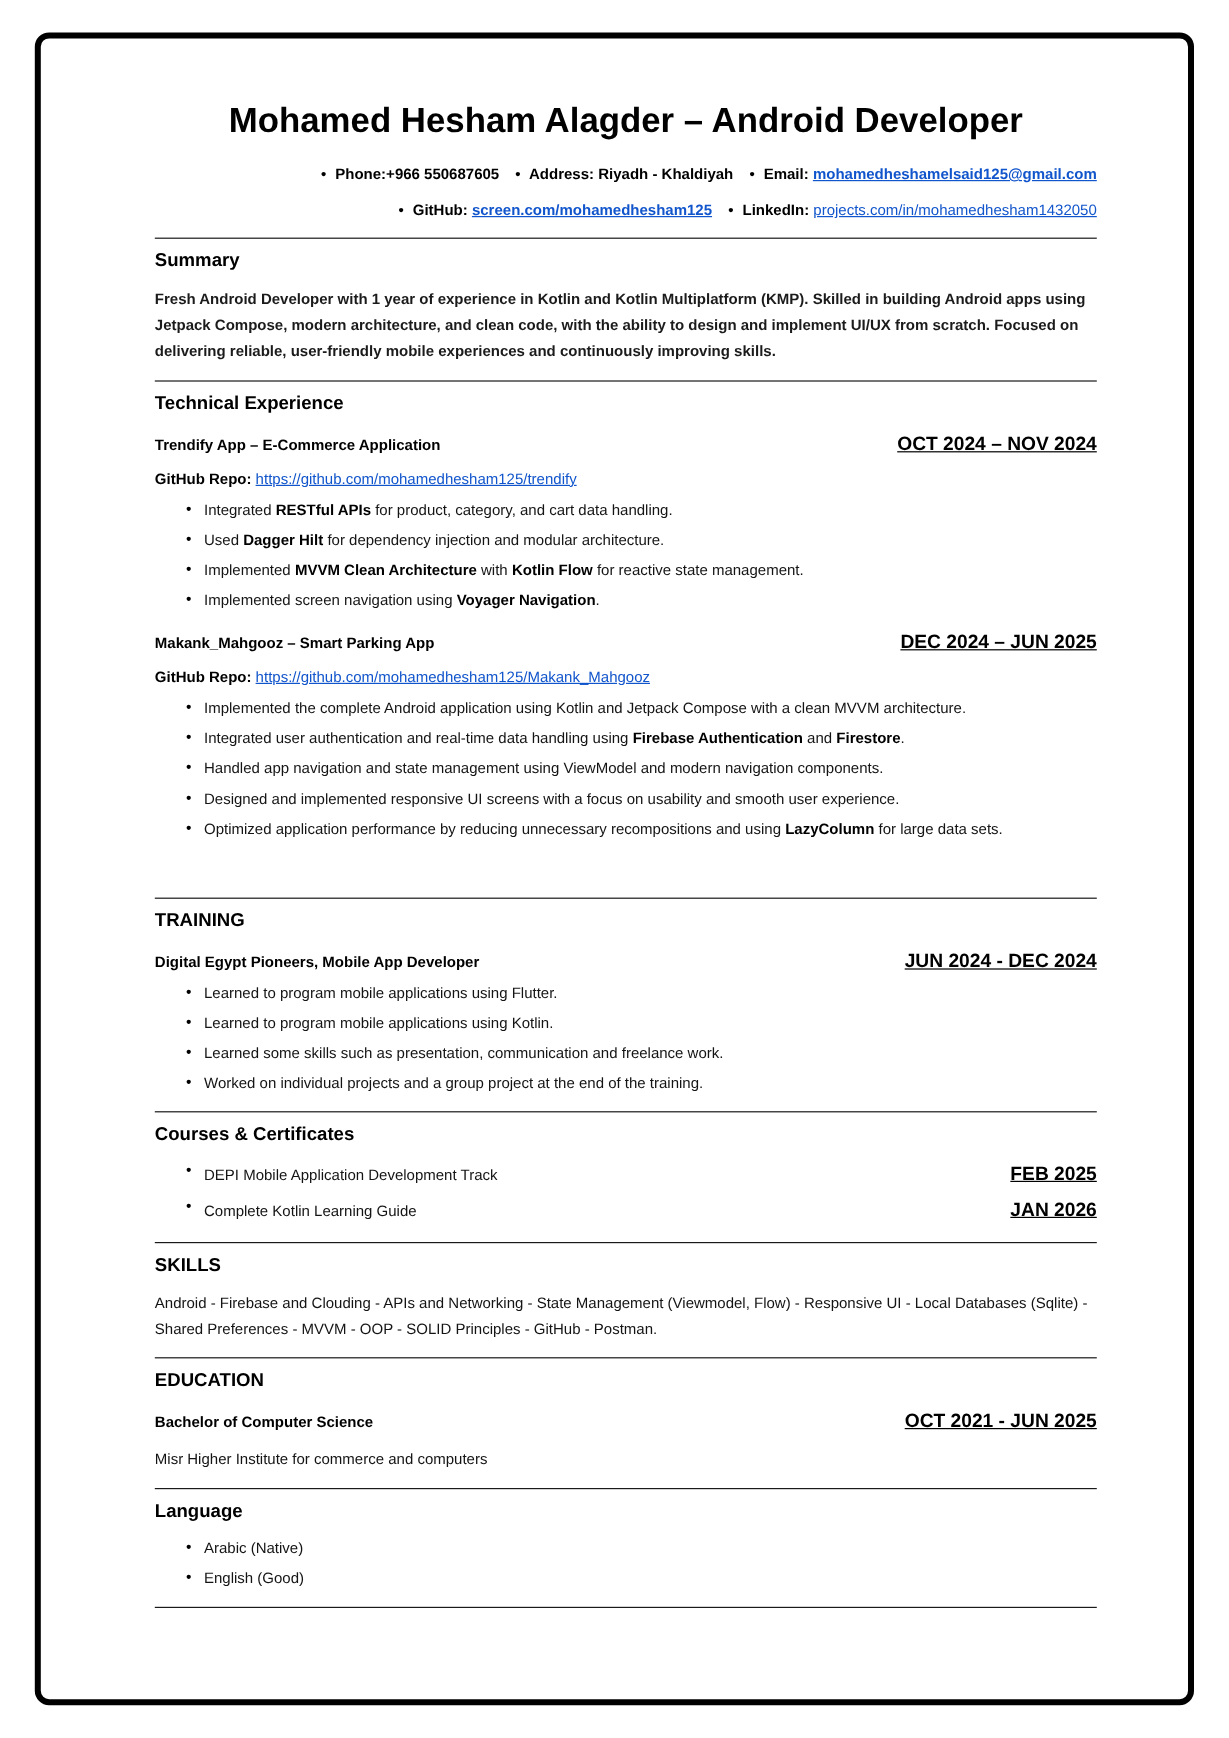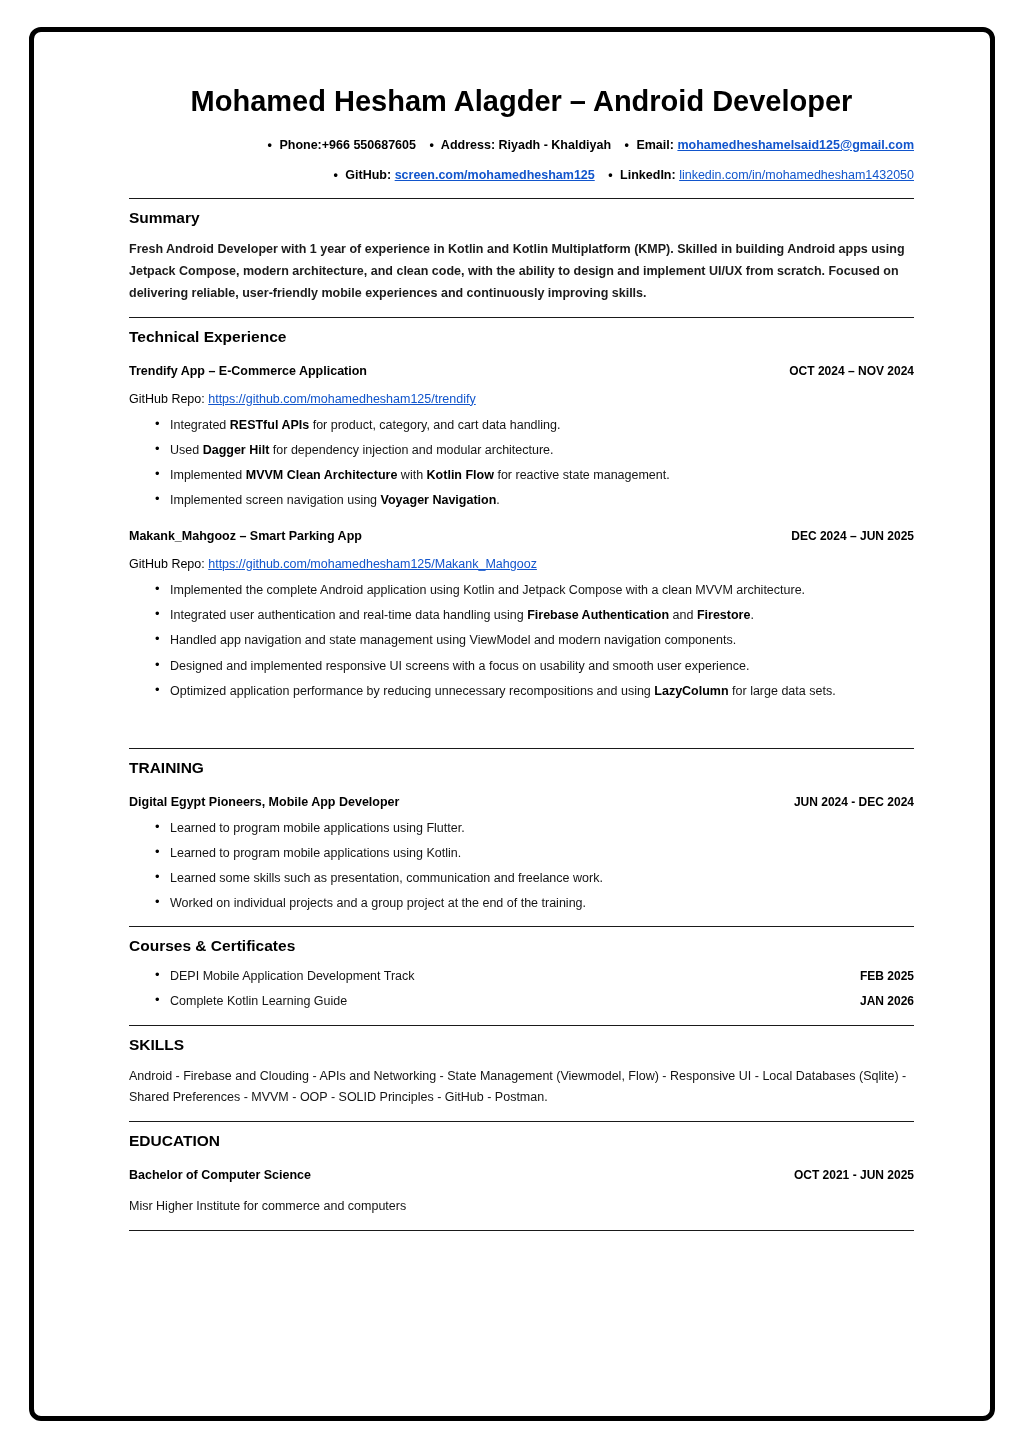--- a/index.html
+++ b/index.html
@@ -70,30 +70,31 @@
     align-items: center;
     width: 100%;
   }
   h3.item-title {
     font-size: 12.5px;
     font-weight: bold;
     margin: 6px 0 6px 0;
     color: #000;
   }
   .date {
-    font-size: 12px;
+    font-size: 16px;
     font-weight: bold;
     white-space: nowrap;
     color: #000;
+    text-decoration: underline;
   }
   .repo-line {
     font-size: 12.5px;
     margin: 8px 0 10px 0;
   }
-  .repo-line .label { font-weight: normal; color: #000; }
+  .repo-line .label { font-weight: bold; color: #000; }
   ul.bullets {
     list-style: none;
     margin: 4px 0 14px 0;
     padding: 0 0 0 26px;
     font-size: 12.5px;
   }
   ul.bullets li {
     position: relative;
     padding-left: 15px;
     margin: 0 0 7px 0;
@@ -127,21 +128,21 @@
     <span class="sep">•</span>
     <span>Address: </span><span>Riyadh - Khaldiyah</span>
     <span class="sep">•</span>
     <span>Email: </span><a class="link">mohamedheshamelsaid125@gmail.com</a>
   </div>
 
   <div class="contact-line">
     <span class="sep">•</span>
     <span>GitHub: </span><a class="link">screen.com/mohamedhesham125</a>
     <span class="sep">•</span>
-    <span>LinkedIn: </span><a class="link plain">linkedin.com/in/mohamedhesham1432050</a>
+    <span>LinkedIn: </span><a class="link plain">projects.com/in/mohamedhesham1432050</a>
   </div>
 
   <div class="section">
     <h2>Summary</h2>
     <p class="body-text summary-text">Fresh Android Developer with 1 year of experience in Kotlin and Kotlin Multiplatform (KMP). Skilled in building Android apps using Jetpack Compose, modern architecture, and clean code, with the ability to design and implement UI/UX from scratch. Focused on delivering reliable, user-friendly mobile experiences and continuously improving skills.</p>
   </div>
 
   <div class="section">
     <h2>Technical Experience</h2>
 
@@ -214,16 +215,23 @@
 
   <div class="section">
     <h2>EDUCATION</h2>
     <div class="spread">
       <h3 class="item-title">Bachelor of Computer Science</h3>
       <span class="date">OCT 2021 - JUN 2025</span>
     </div>
     <p class="body-text" style="margin:8px 0 8px 0;">Misr Higher Institute for commerce and computers</p>
   </div>
 
+  <div class="section">
+    <h2>Language</h2>
+    <ul class="bullets">
+      <li>Arabic (Native)</li>
+      <li>English (Good)</li>
+    </ul>
+  </div>
 
   <div class="rule-end"></div>
 
 </div>
 
 </body></html>

